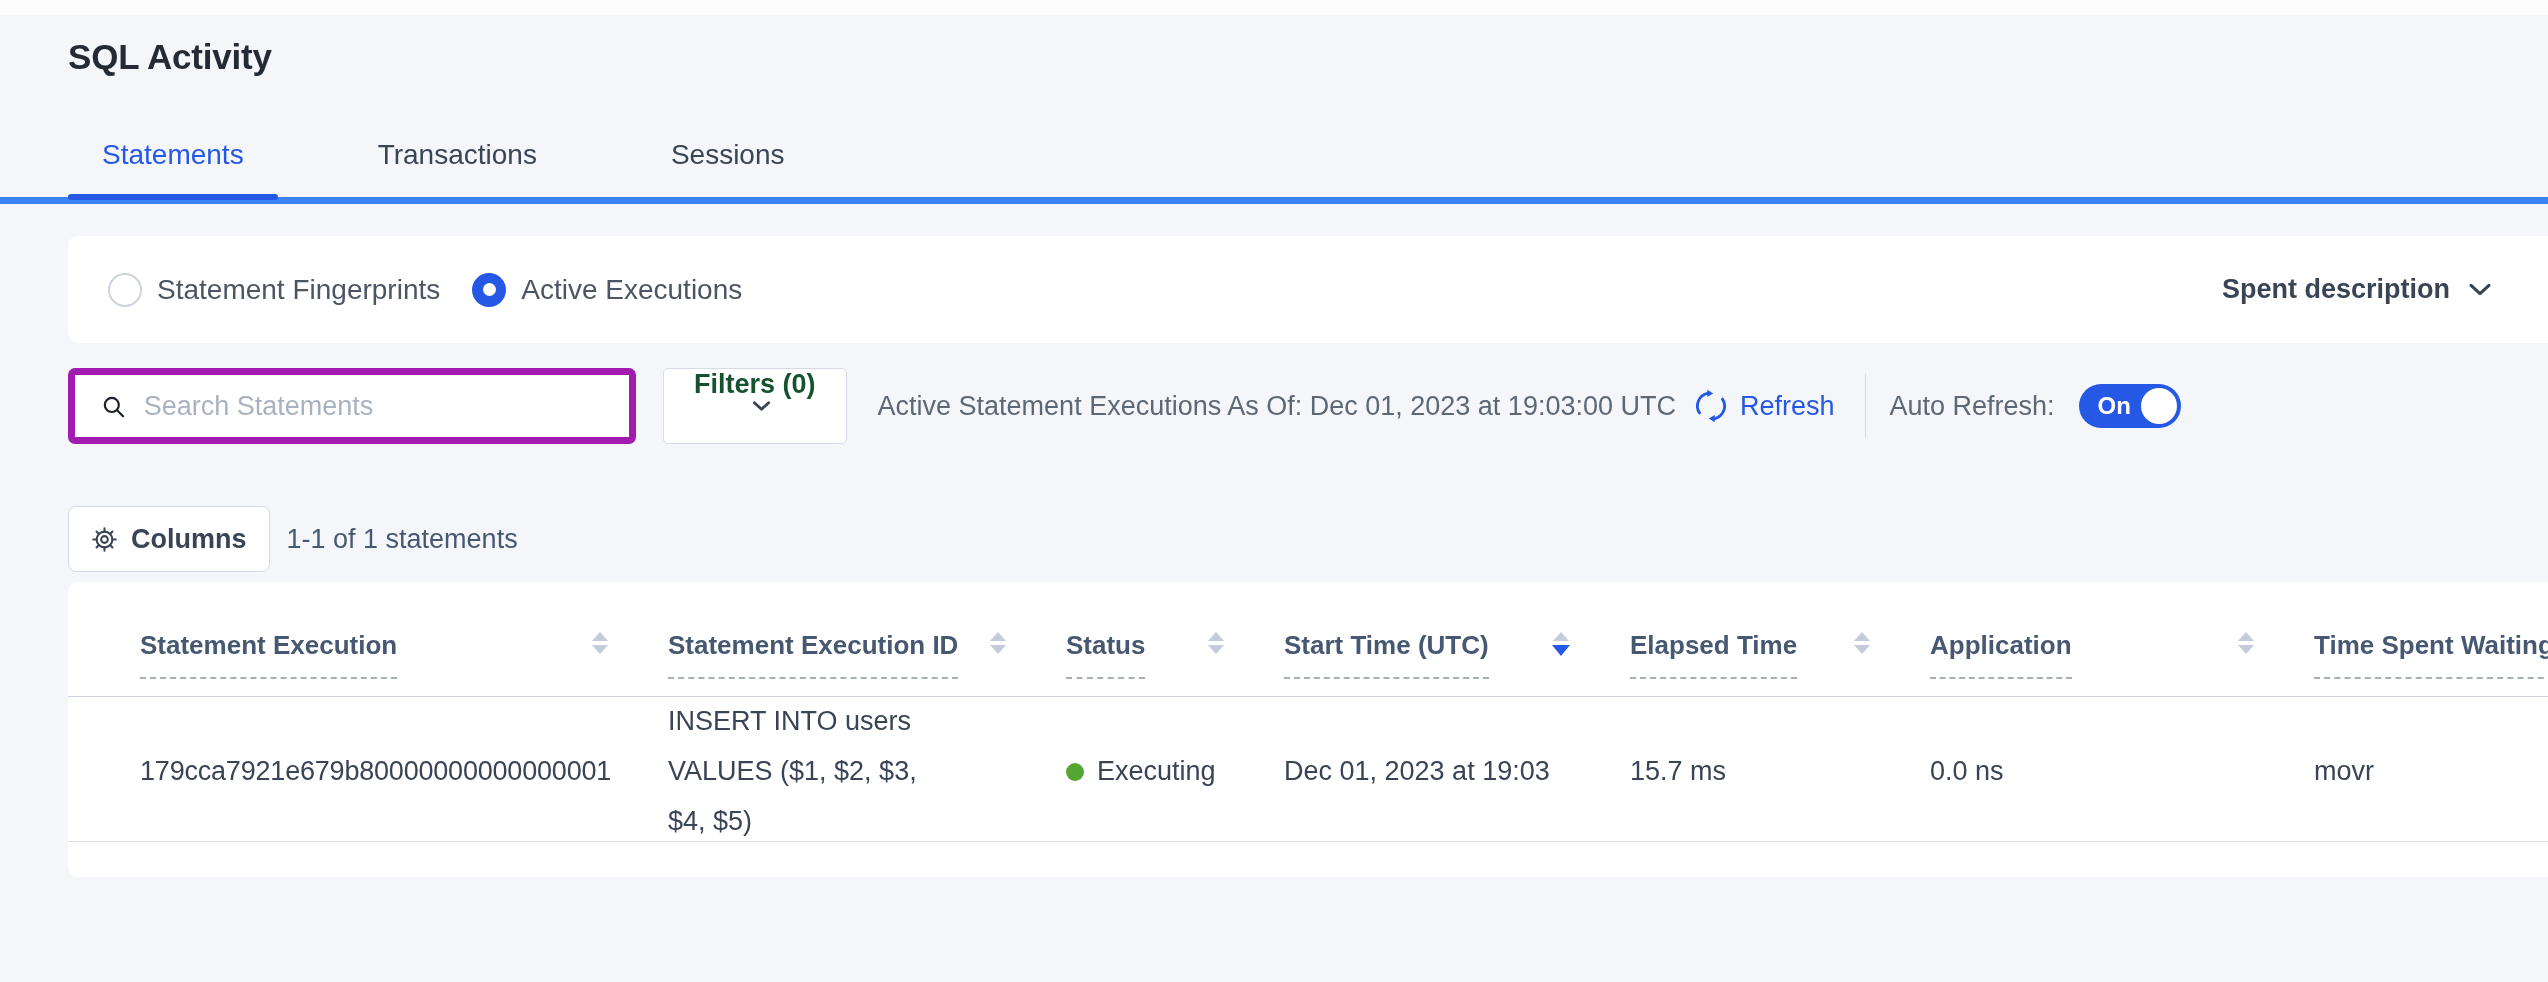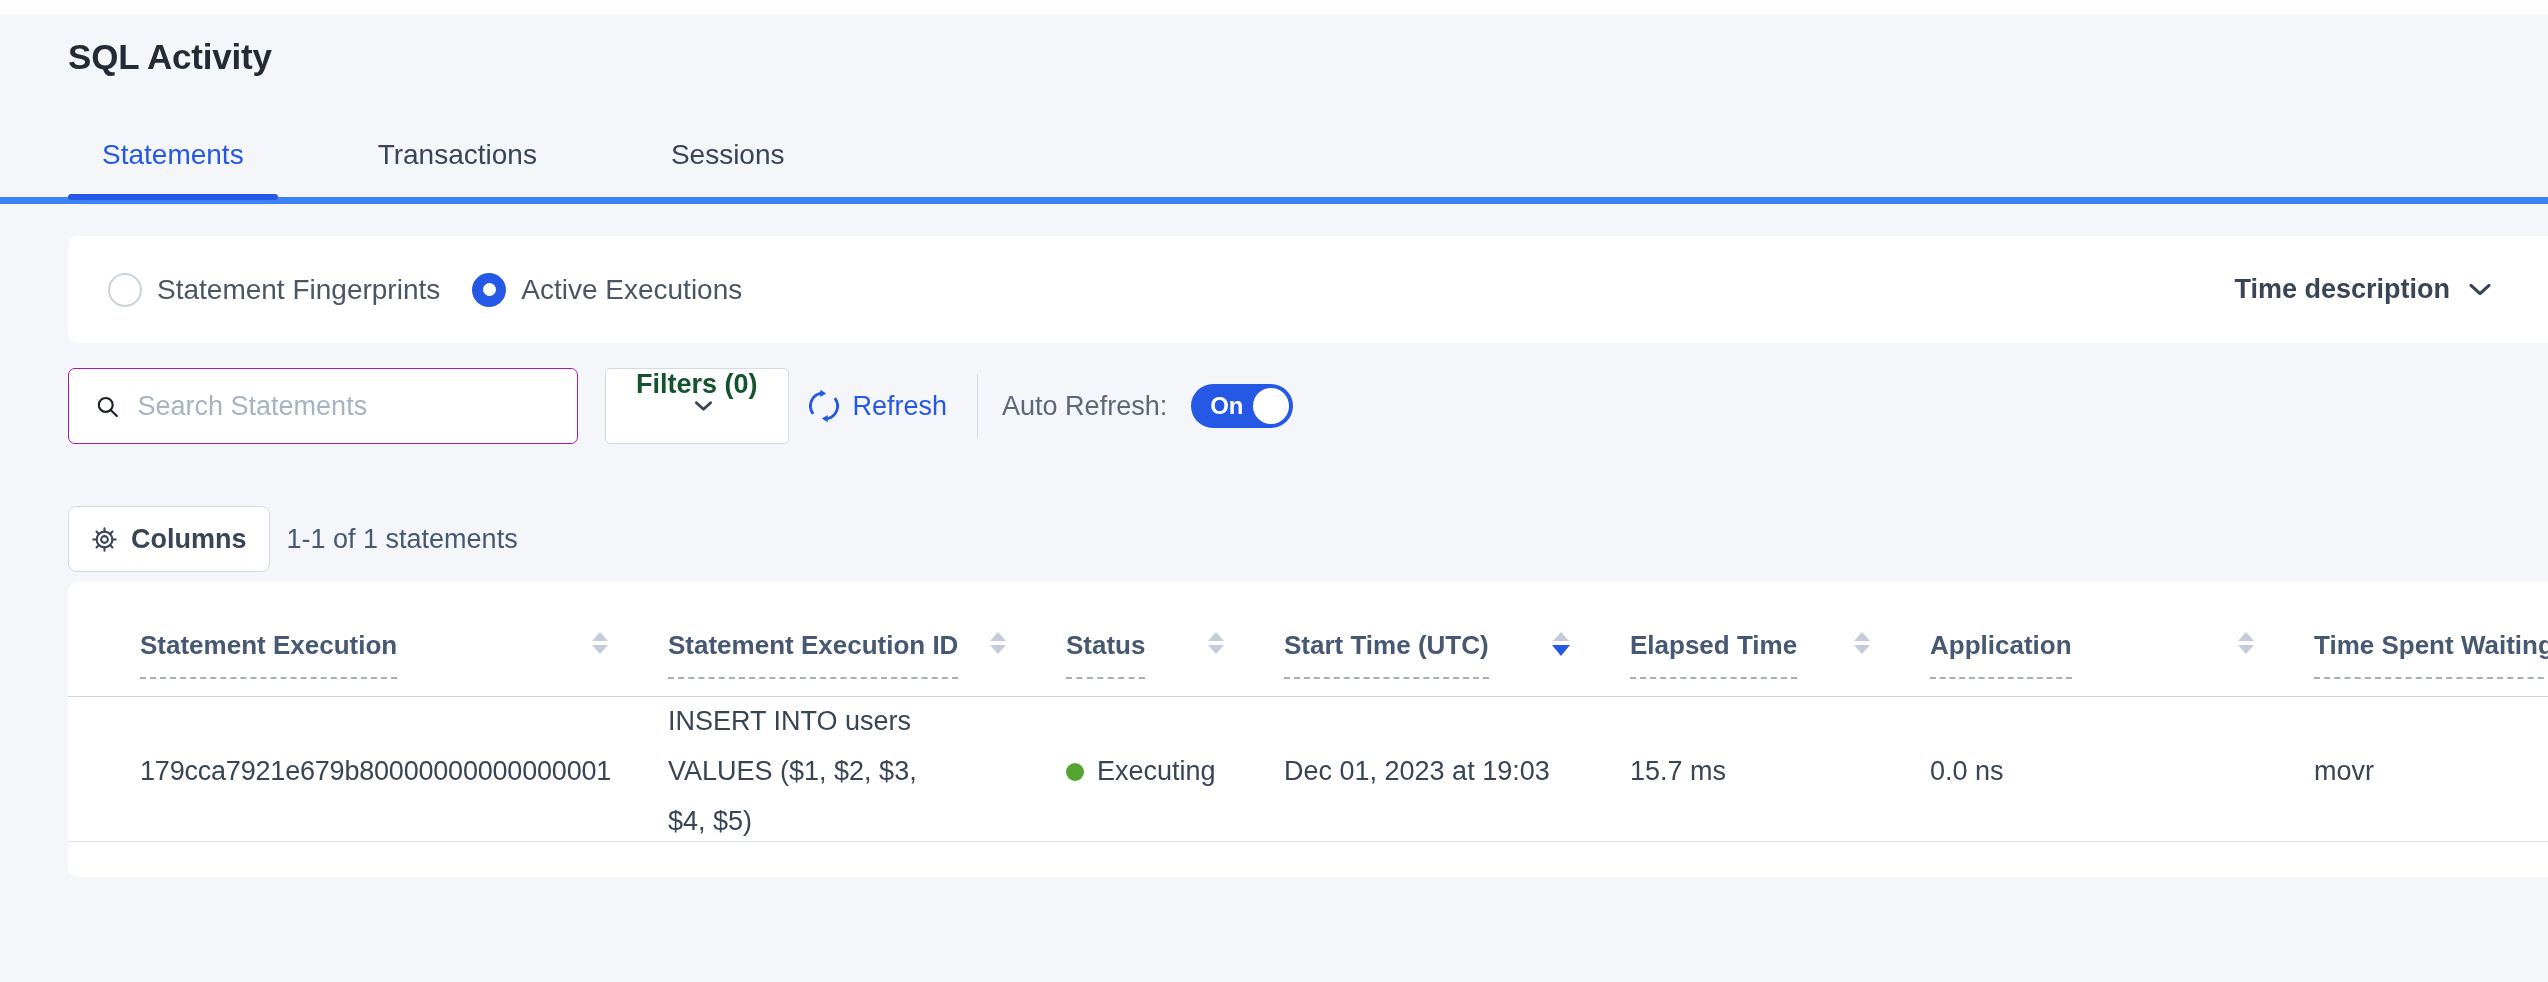--- a/index.html
+++ b/index.html
@@ -90,23 +90,23 @@
   .show-description svg { margin-left: 18px; }
 
   
   .filter-row {
     margin: 25px 0 0 68px;
     height: 76px;
     display: flex;
     align-items: center;
   }
   .search-box {
-    width: 510px; height: 76px;
-    background: #fff;
-    border: 1px solid #a21caf;
+    width: 568px; height: 76px;
+    background: #fff;
+    border: 7px solid #a21caf;
     border-radius: 7px;
     display: flex; align-items: center;
     padding: 0 20px 0 26px;
   }
   .search-box input {
     border: none; outline: none;
     font-size: 27px;
     font-family: inherit;
     color: #394455;
     margin-left: 18px;
@@ -276,41 +276,42 @@
 <div class="radio-card">
   <div class="radio-option">
     <span class="radio-circle"></span>
     <span class="radio-label">Statement Fingerprints</span>
   </div>
   <div class="radio-option selected">
     <span class="radio-circle"></span>
     <span class="radio-label">Active Executions</span>
   </div>
   <div class="show-description">
-    <span>Time description</span>
+    <span>Spent description</span>
     <svg width="24" height="15" viewBox="0 0 20 12" fill="none" stroke="#394455" stroke-width="2.6" stroke-linecap="round" stroke-linejoin="round">
         <path d="M2.5 2.5 L10 9.5 L17.5 2.5"></path>
       </svg>
   </div>
 </div>
 
 <div class="filter-row">
   <div class="search-box">
     <svg width="27" height="27" viewBox="0 0 24 24" fill="none" stroke="#1c222b" stroke-width="2.1" stroke-linecap="round">
         <circle cx="10.5" cy="10.5" r="6.8"></circle>
         <path d="M15.6 15.6 L21.4 21.4"></path>
       </svg>
     <input type="text" placeholder="Search Statements" style="">
   </div>
   <button class="filters-btn">
     <span>Filters (0)</span>
     <svg width="19" height="12" viewBox="0 0 20 12" fill="none" stroke="#394455" stroke-width="3" stroke-linecap="round" stroke-linejoin="round">
         <path d="M2.5 2.5 L10 9.5 L17.5 2.5"></path>
       </svg>
   </button>
+  <span class="asof-text">Active Statement Executions As Of: Dec 01, 2023 at 19:03:00 UTC</span>
   <div class="refresh-link">
     <svg width="34" height="34" viewBox="0 0 32 32">
       <g fill="none" stroke="#2458e5" stroke-width="2.7" stroke-linecap="round">
         <path d="M12.5 4.2 A12 12 0 0 0 5.2 22.5"></path>
         <path d="M19.5 27.8 A12 12 0 0 0 26.8 9.5"></path>
       </g>
       <g fill="#2458e5">
         <polygon points="12.5,0.8 18,4.2 12.5,7.6"></polygon>
         <polygon points="19.5,24.4 14,27.8 19.5,31.2"></polygon>
       </g>

